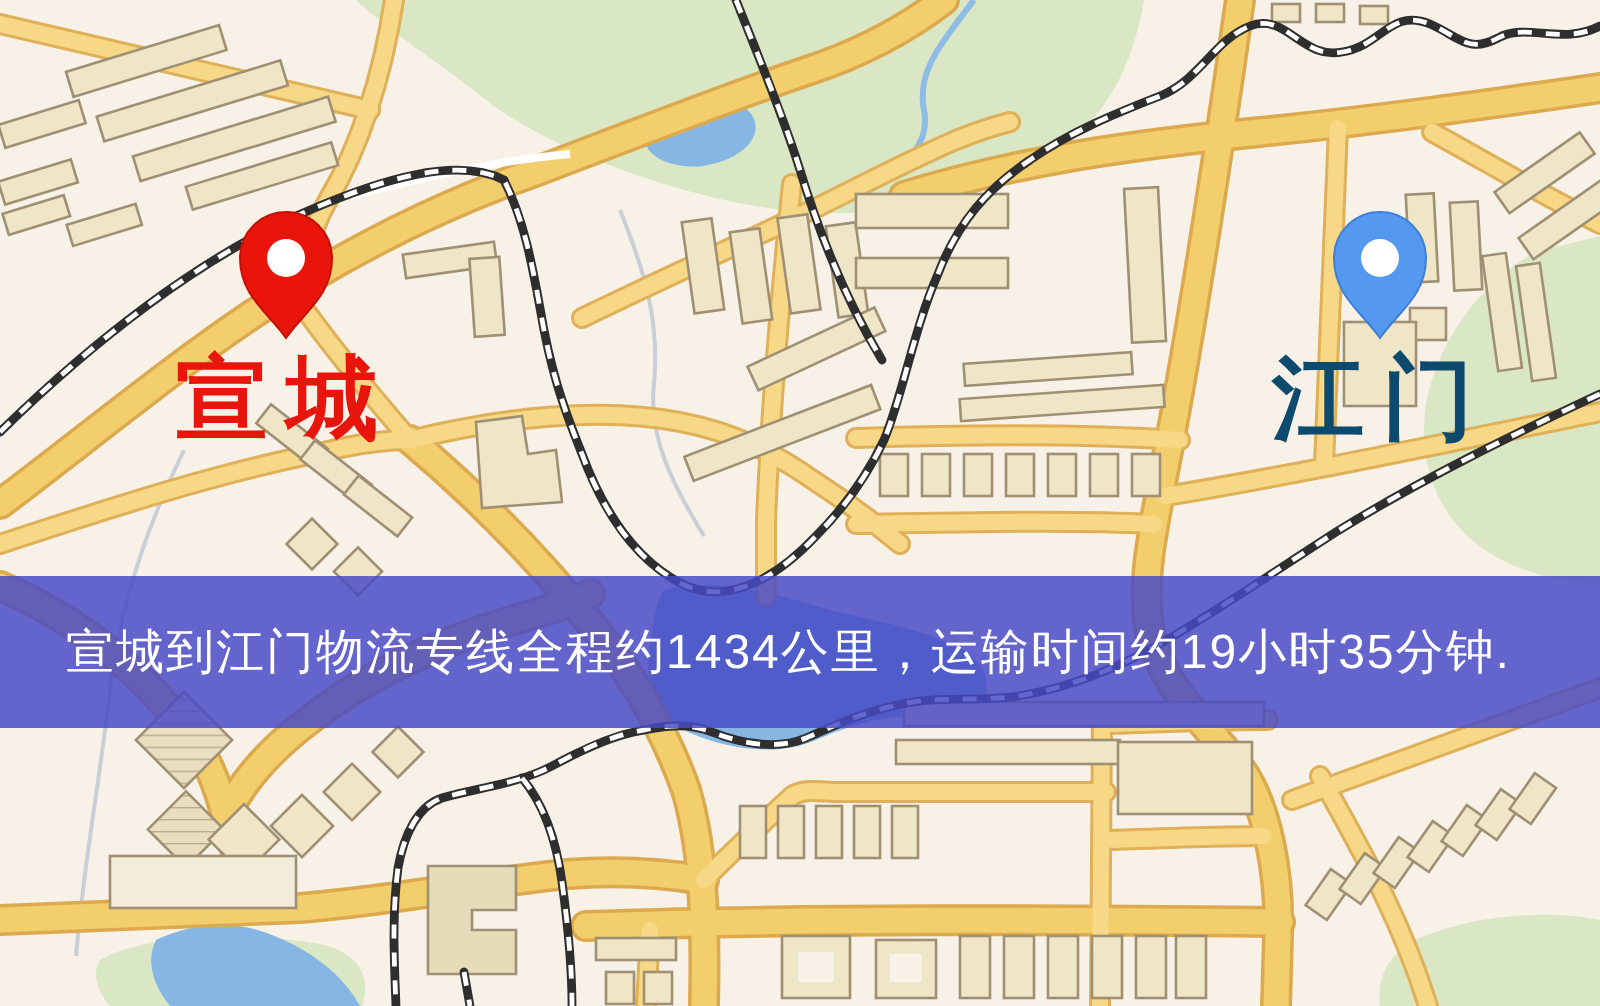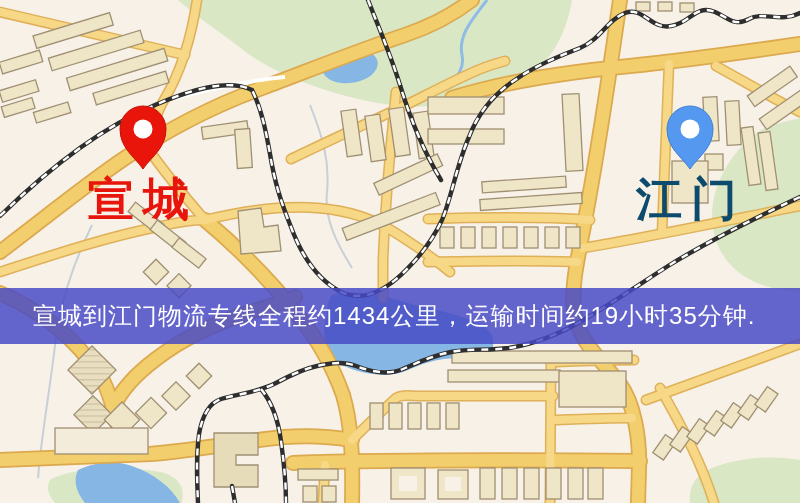--- a/index.html
+++ b/index.html
@@ -10,21 +10,21 @@
   }
   .map-canvas{position:absolute;left:0;top:0;width:800px;height:503px;display:block;}
   .city-label{
     position:absolute;font-size:46px;font-weight:700;line-height:1;
     letter-spacing:9px;white-space:nowrap;user-select:none;
     font-family:"Liberation Sans",sans-serif;
   }
   .city-label.origin{left:88px;top:176px;color:#e8150c;}
   .city-label.destination{left:636px;top:176px;color:#0c4a6e;}
   .banner{
-    position:absolute;left:0;top:288px;width:800px;height:56px;
+    position:absolute;left:0;top:288px;width:800px;height:76px;
     background:rgba(72,74,198,0.84);
     display:flex;align-items:center;
   }
   .banner-text{
     color:#ffffff;font-size:24px;font-weight:400;letter-spacing:1px;
     padding-left:33px;white-space:nowrap;
     font-family:"Liberation Sans",sans-serif;
   }
 </style>
 </head>

